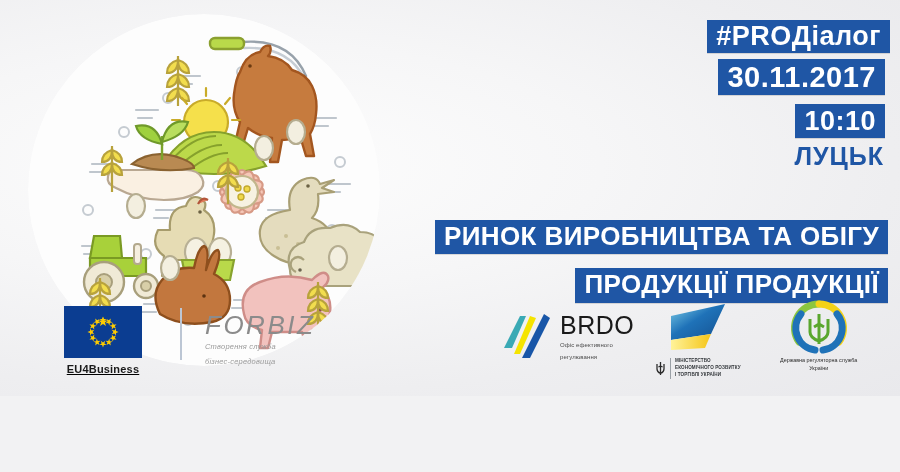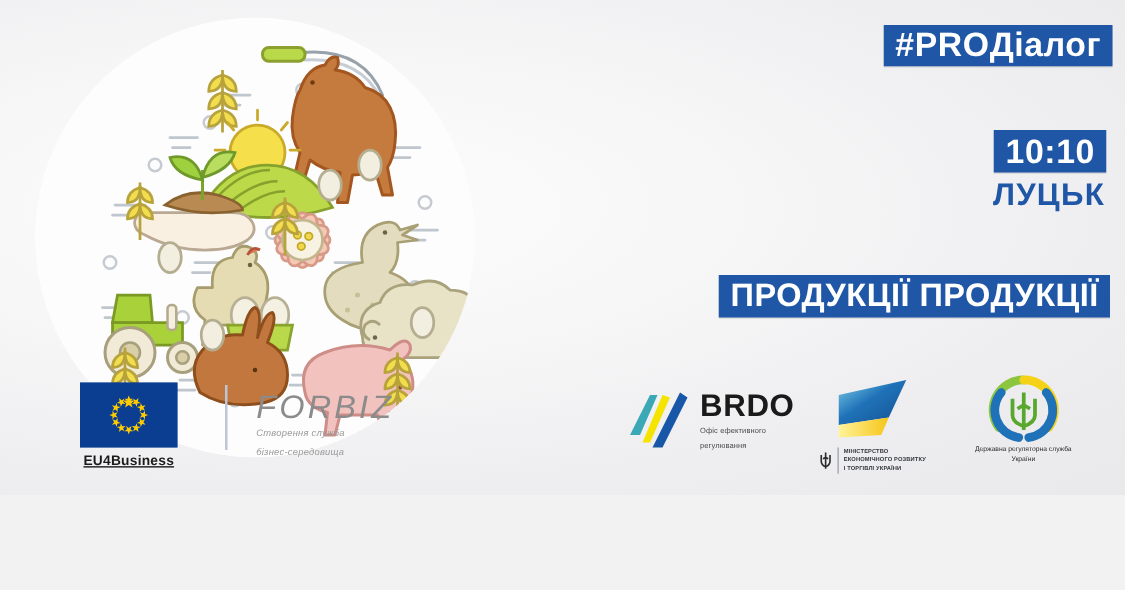--- a/index.html
+++ b/index.html
@@ -66,21 +66,21 @@
   .eu-flag{width:78px;height:52px;background:#0b3d91;display:block;}
   #eu-label{font-size:11px;font-weight:bold;color:#1a1a1a;margin-top:5px;letter-spacing:.2px;}
   #logo-divider{position:absolute;left:180px;top:14px;width:2px;height:52px;background:#bcc6d4;}
   #forbiz-logo{left:205px;top:18px;flex-direction:column;align-items:flex-start;font-style:italic;}
   #forbiz-name{font-size:26px;color:#8b8b8b;letter-spacing:2.5px;line-height:1;}
   .forbiz-sub{font-size:7.5px;color:#9a9a9a;line-height:1.45;letter-spacing:.2px;margin-top:4px;}
 
   
   #brdo-logo{left:500px;top:14px;}
   #brdo-text{margin-left:6px;display:flex;flex-direction:column;justify-content:center;}
-  #brdo-name{font-size:25px;font-weight:bold;color:#1a1a1a;letter-spacing:.5px;line-height:1;}
+  #brdo-name{font-size:25px;font-weight:normal;color:#1a1a1a;letter-spacing:.5px;line-height:1;}
   .brdo-sub{font-size:6px;color:#4a4a4a;line-height:1.5;margin-top:3px;letter-spacing:.1px;}
 
   
   #ministry-logo{left:655px;top:6px;flex-direction:column;align-items:center;}
   #ministry-text{display:flex;align-items:center;margin-top:2px;}
   .min-lines{margin-left:4px;border-left:1px solid #9aa0a6;padding-left:4px;}
   .min-line{font-size:4.6px;color:#33373b;line-height:1.5;letter-spacing:.1px;white-space:nowrap;font-weight:bold;}
 
   
   #regserv-logo{left:780px;top:6px;flex-direction:column;align-items:center;}
@@ -312,24 +312,26 @@
               <path d="M150 46 q10 3 10 12 q-10 0 -10 -12z"></path>
             <path d="M150 59 q-10 3 -10 12 q10 0 10 -12z"></path>
               <path d="M150 59 q10 3 10 12 q-10 0 -10 -12z"></path>
           </g>
         </g>
       </g>
     </svg>
   </div>
 
   <div class="tagbox" id="hashtag-box">#PROДіалог</div>
+  <div class="tagbox" id="date-box">30.11.2017</div>
   <div class="tagbox" id="time-box">10:10</div>
   <div id="city-label">ЛУЦЬК</div>
 
   <div class="title-wrap">
+    <div class="title-line">РИНОК ВИРОБНИЦТВА ТА ОБІГУ</div>
     <div class="title-line">ПРОДУКЦІЇ ПРОДУКЦІЇ</div>
   </div>
 
   <div class="footer">
 
     <div class="logo" id="eu-logo">
       <svg class="eu-flag" viewBox="0 0 78 52">
         <rect width="78" height="52" fill="#0b3d91"></rect>
         <g fill="#ffcc00">
           <polygon points="39,12 40.2,15.4 43.8,15.4 40.9,17.6 42,21 39,18.9 36,21 37.1,17.6 34.2,15.4 37.8,15.4" transform="translate(0,-1) scale(1)"></polygon>

